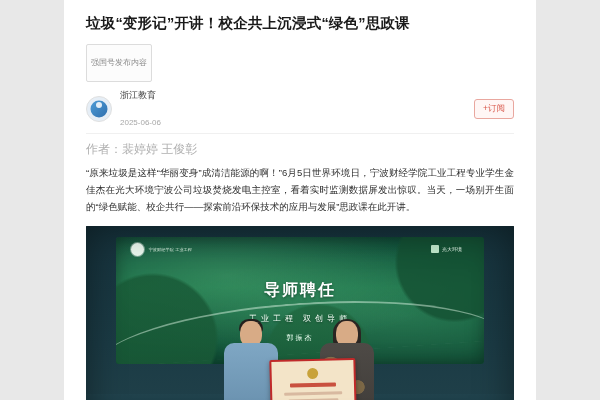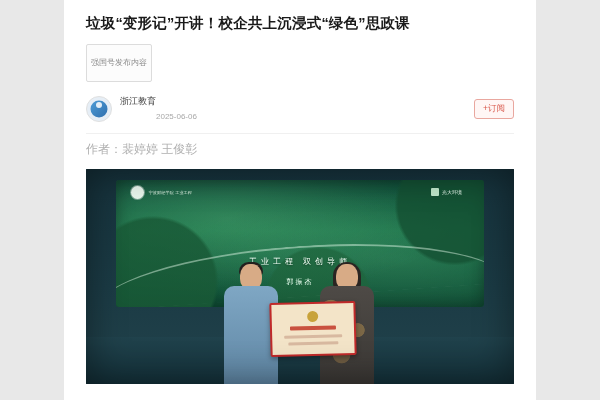--- a/index.html
+++ b/index.html
@@ -71,21 +71,21 @@
     left: 50%; top: 5px;
     transform: translateX(-50%);
     width: 6px; height: 6px;
     border-radius: 50%;
     background: #ffffff;
     opacity: .85;
   }
   .meta-text {
     margin-left: 8px;
     display: flex;
-    flex-direction: row;
+    flex-direction: column;
     justify-content: center;
   }
   .src-name {
     font-size: 9px;
     color: #3a3a3a;
     line-height: 1.3;
   }
   .src-date {
     font-size: 8px;
     color: #a8a8a8;
@@ -290,38 +290,40 @@
       </div>
       <div class="meta-text">
         <span class="src-name">浙江教育</span>
         <span class="src-date">2025-06-06</span>
       </div>
       <button class="subscribe">+订阅</button>
     </div>
 
     <div class="byline">作者：裴婷婷 王俊彰</div>
 
+    <p class="body-text">“原来垃圾是这样“华丽变身”成清洁能源的啊！”6月5日世界环境日，宁波财经学院工业工程专业学生金佳杰在光大环境宁波公司垃圾焚烧发电主控室，看着实时监测数据屏发出惊叹。当天，一场别开生面的“绿色赋能、校企共行——探索前沿环保技术的应用与发展”思政课在此开讲。</p>
 
     <div class="figure">
       <div class="scene-wall"></div>
 
       <div class="screen">
         <div class="leafy"></div>
         <div class="swoosh"></div>
 
         <div class="logo-row">
           <div class="logo-mark"></div>
           <div class="logo-txt">宁波财经学院 工业工程</div>
         </div>
 
         <div class="logo2">
           <div class="sq"></div>
           <span>光大环境</span>
         </div>
 
+        <div class="big-title">导师聘任</div>
         <div class="sub-title">工业工程  双创导师</div>
         <div class="sub-name">郭振杰</div>
       </div>
 
       <div class="floor"></div>
 
       <div class="person p-left">
         <div class="hair"></div>
         <div class="head"></div>
         <div class="torso t-blue"></div>

